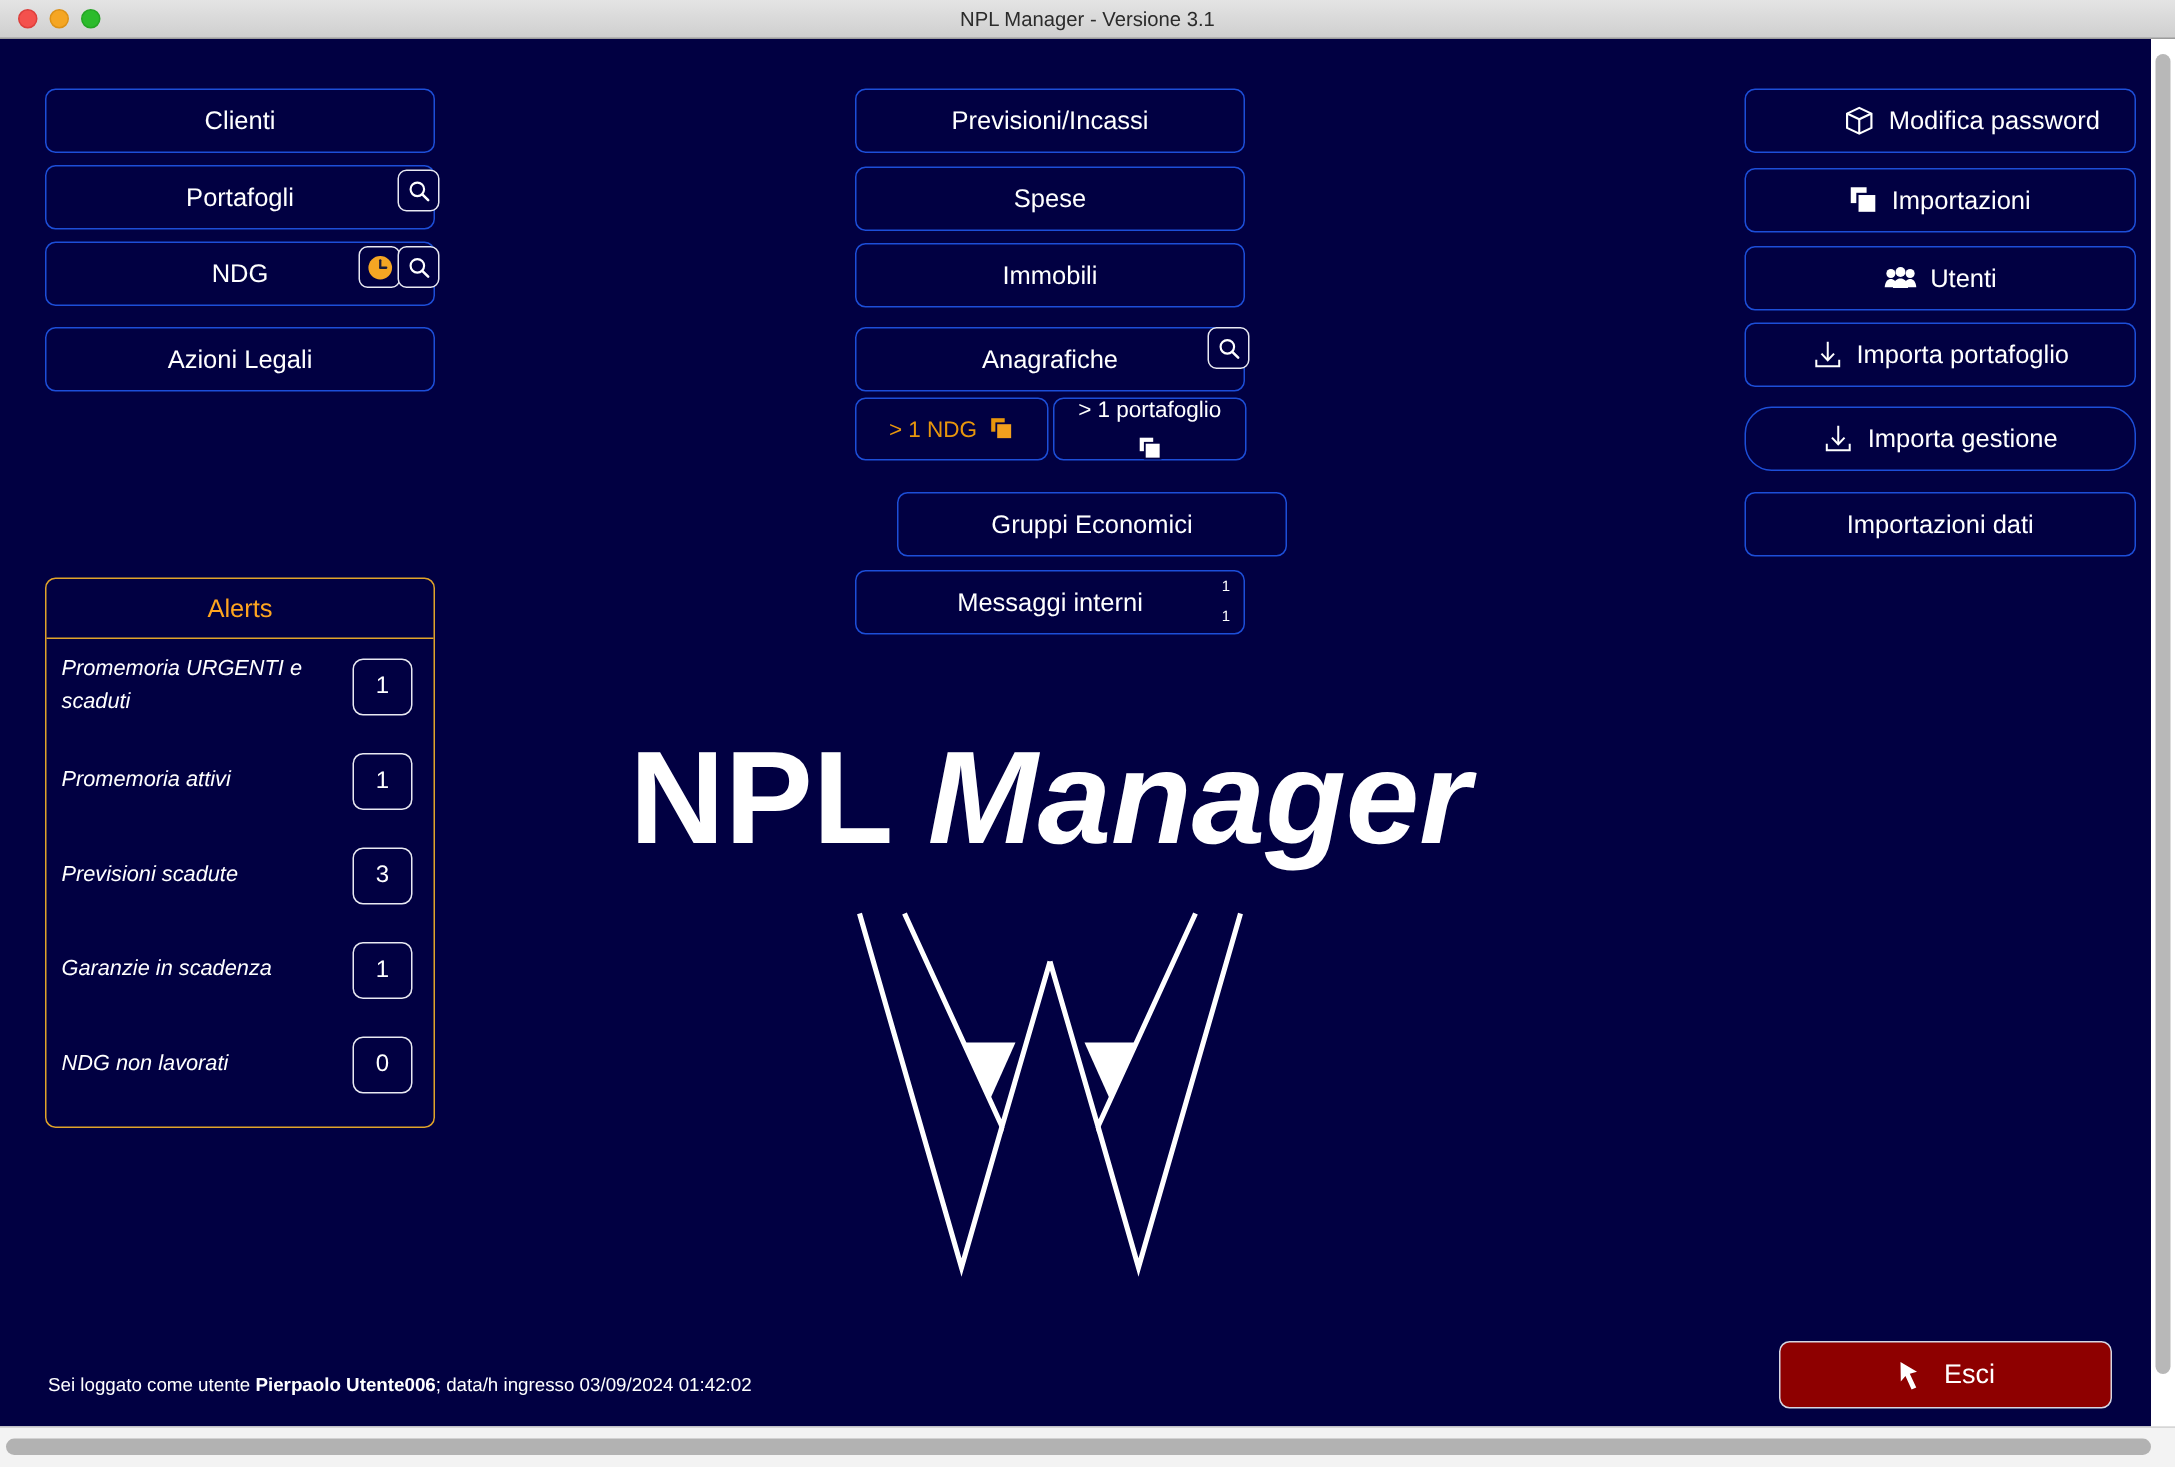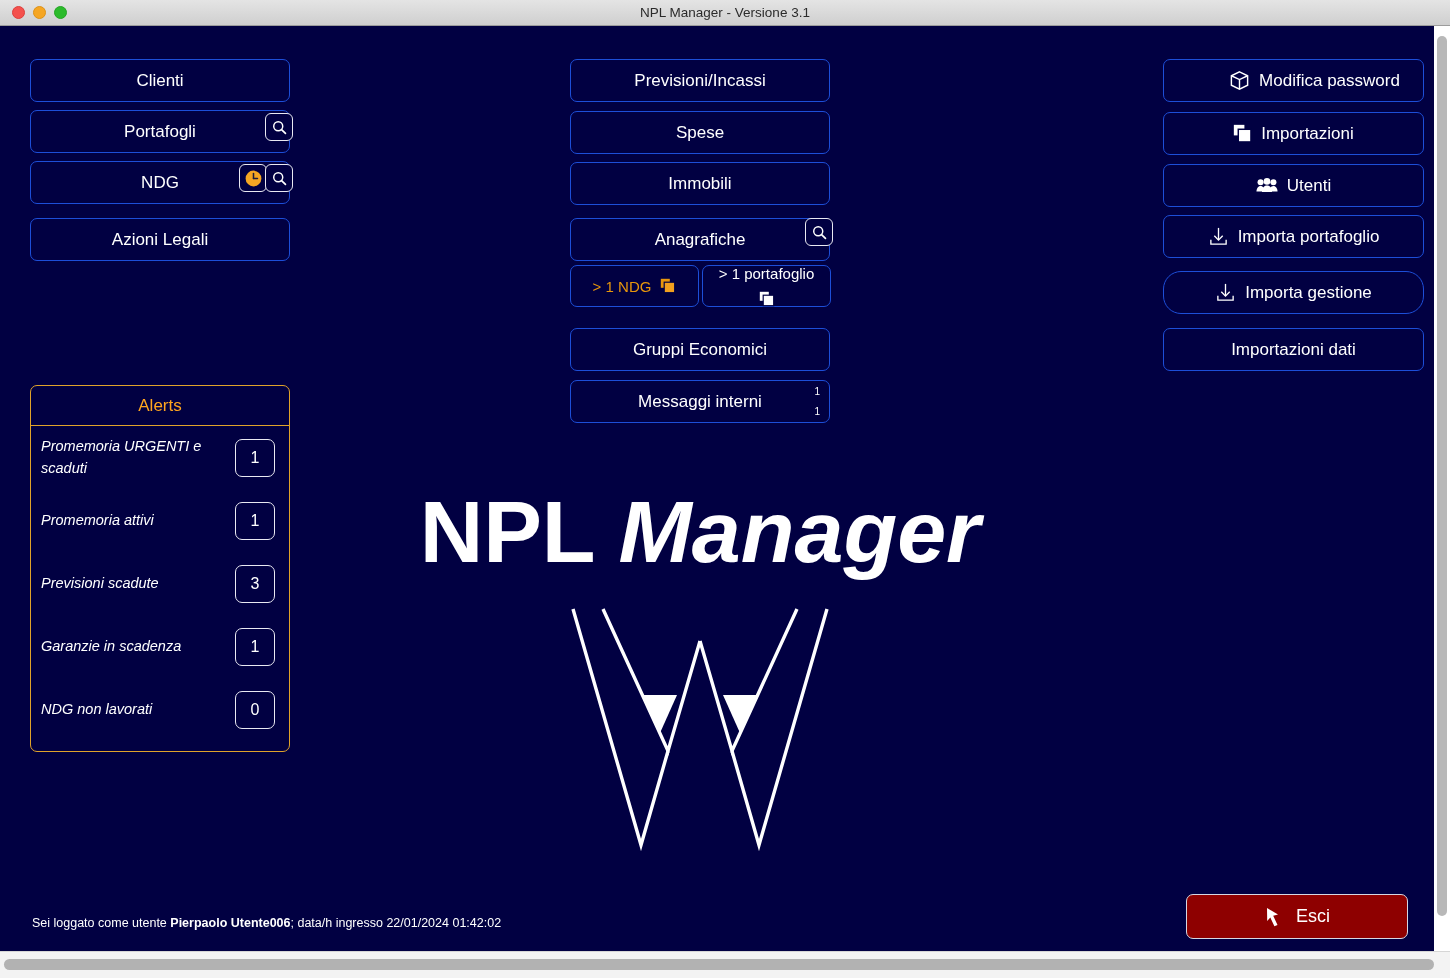--- a/index.html
+++ b/index.html
@@ -273,21 +273,21 @@
     <div class="btn small-text" style="left:702px; top:239px; width:129px; height:42px;flex-direction:column;">
       <span>&gt; 1 portafoglio</span>
       <span class="ic">
         <svg width="16" height="16" viewBox="0 0 16 16">
           <rect x="0.8" y="0.8" width="9" height="9" fill="#ffffff"></rect>
           <rect x="4.2" y="4.2" width="10.5" height="10.5" fill="#ffffff" stroke="#010042" stroke-width="1.2"></rect>
         </svg>
       </span>
     </div>
 
-    <div class="btn" style="left:570px; top:302px; width:260px; height:43px;">
+    <div class="btn" style="left:598px; top:302px; width:260px; height:43px;">
       <span>Gruppi Economici</span>
     </div>
 
     <div class="btn" style="left:570px; top:354px; width:260px; height:43px;">
       <span>Messaggi interni</span>
       <span class="msg-badge top">1</span>
       <span class="msg-badge bot">1</span>
     </div>
 
     <div class="logo-wrap">
@@ -358,21 +358,21 @@
       </span>
       <span>Importa gestione</span>
     </div>
 
     <div class="btn" style="left:1163px; top:302px; width:261px; height:43px;">
       <span>Importazioni dati</span>
     </div>
 
     <div class="status">
       <span>Sei loggato come utente</span>
-      <b>Pierpaolo Utente006</b><span>; data/h ingresso 22/01/2024 01:42:02</span>
+      <b>Pierpaolo Utente006</b><span>; data/h ingresso 03/09/2024 01:42:02</span>
     </div>
 
     <div class="exit-btn">
       <span class="ic">
         <svg width="22" height="22" viewBox="0 0 22 22">
           <path d="M3 2 L14 8.5 L9.2 9.8 L13.5 19 L10.4 20.3 L6.3 11.4 L3.2 15 Z" fill="#ffffff"></path>
         </svg>
       </span>
       <span>Esci</span>
     </div>

